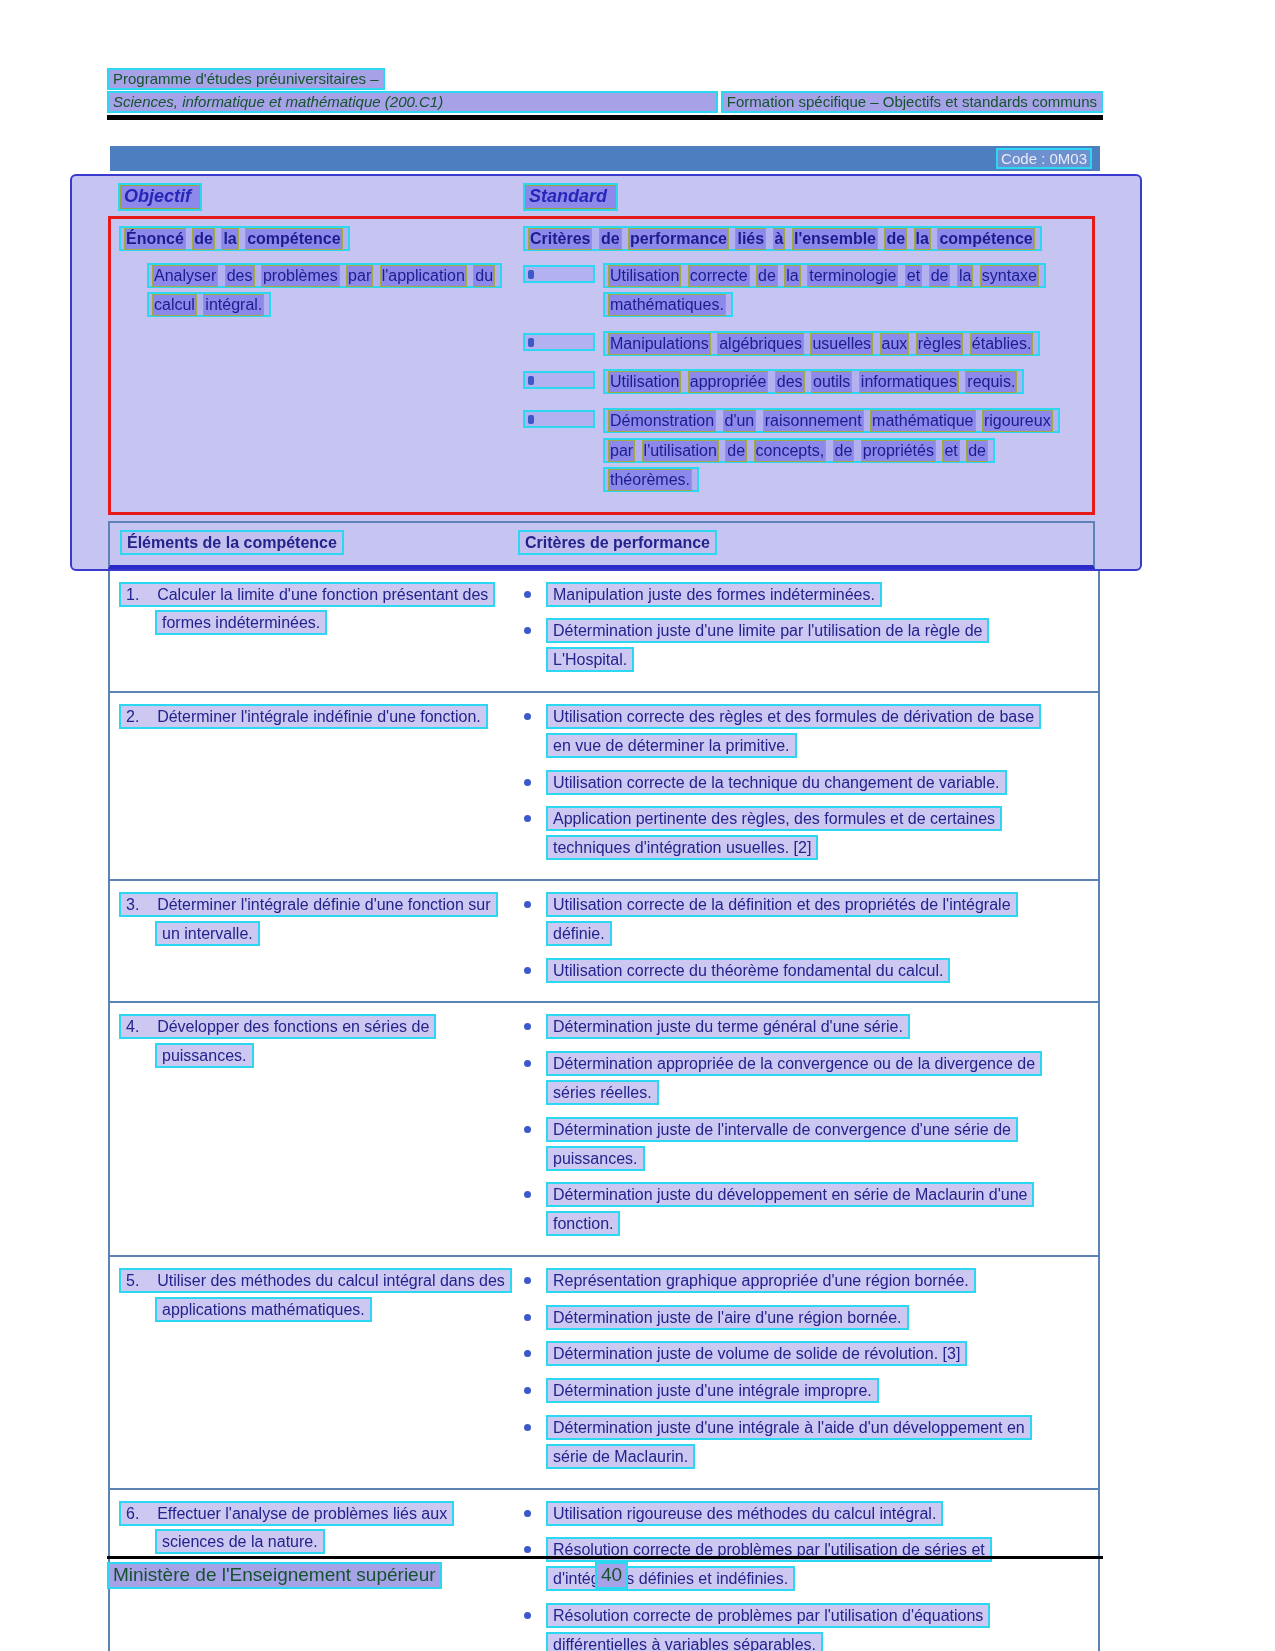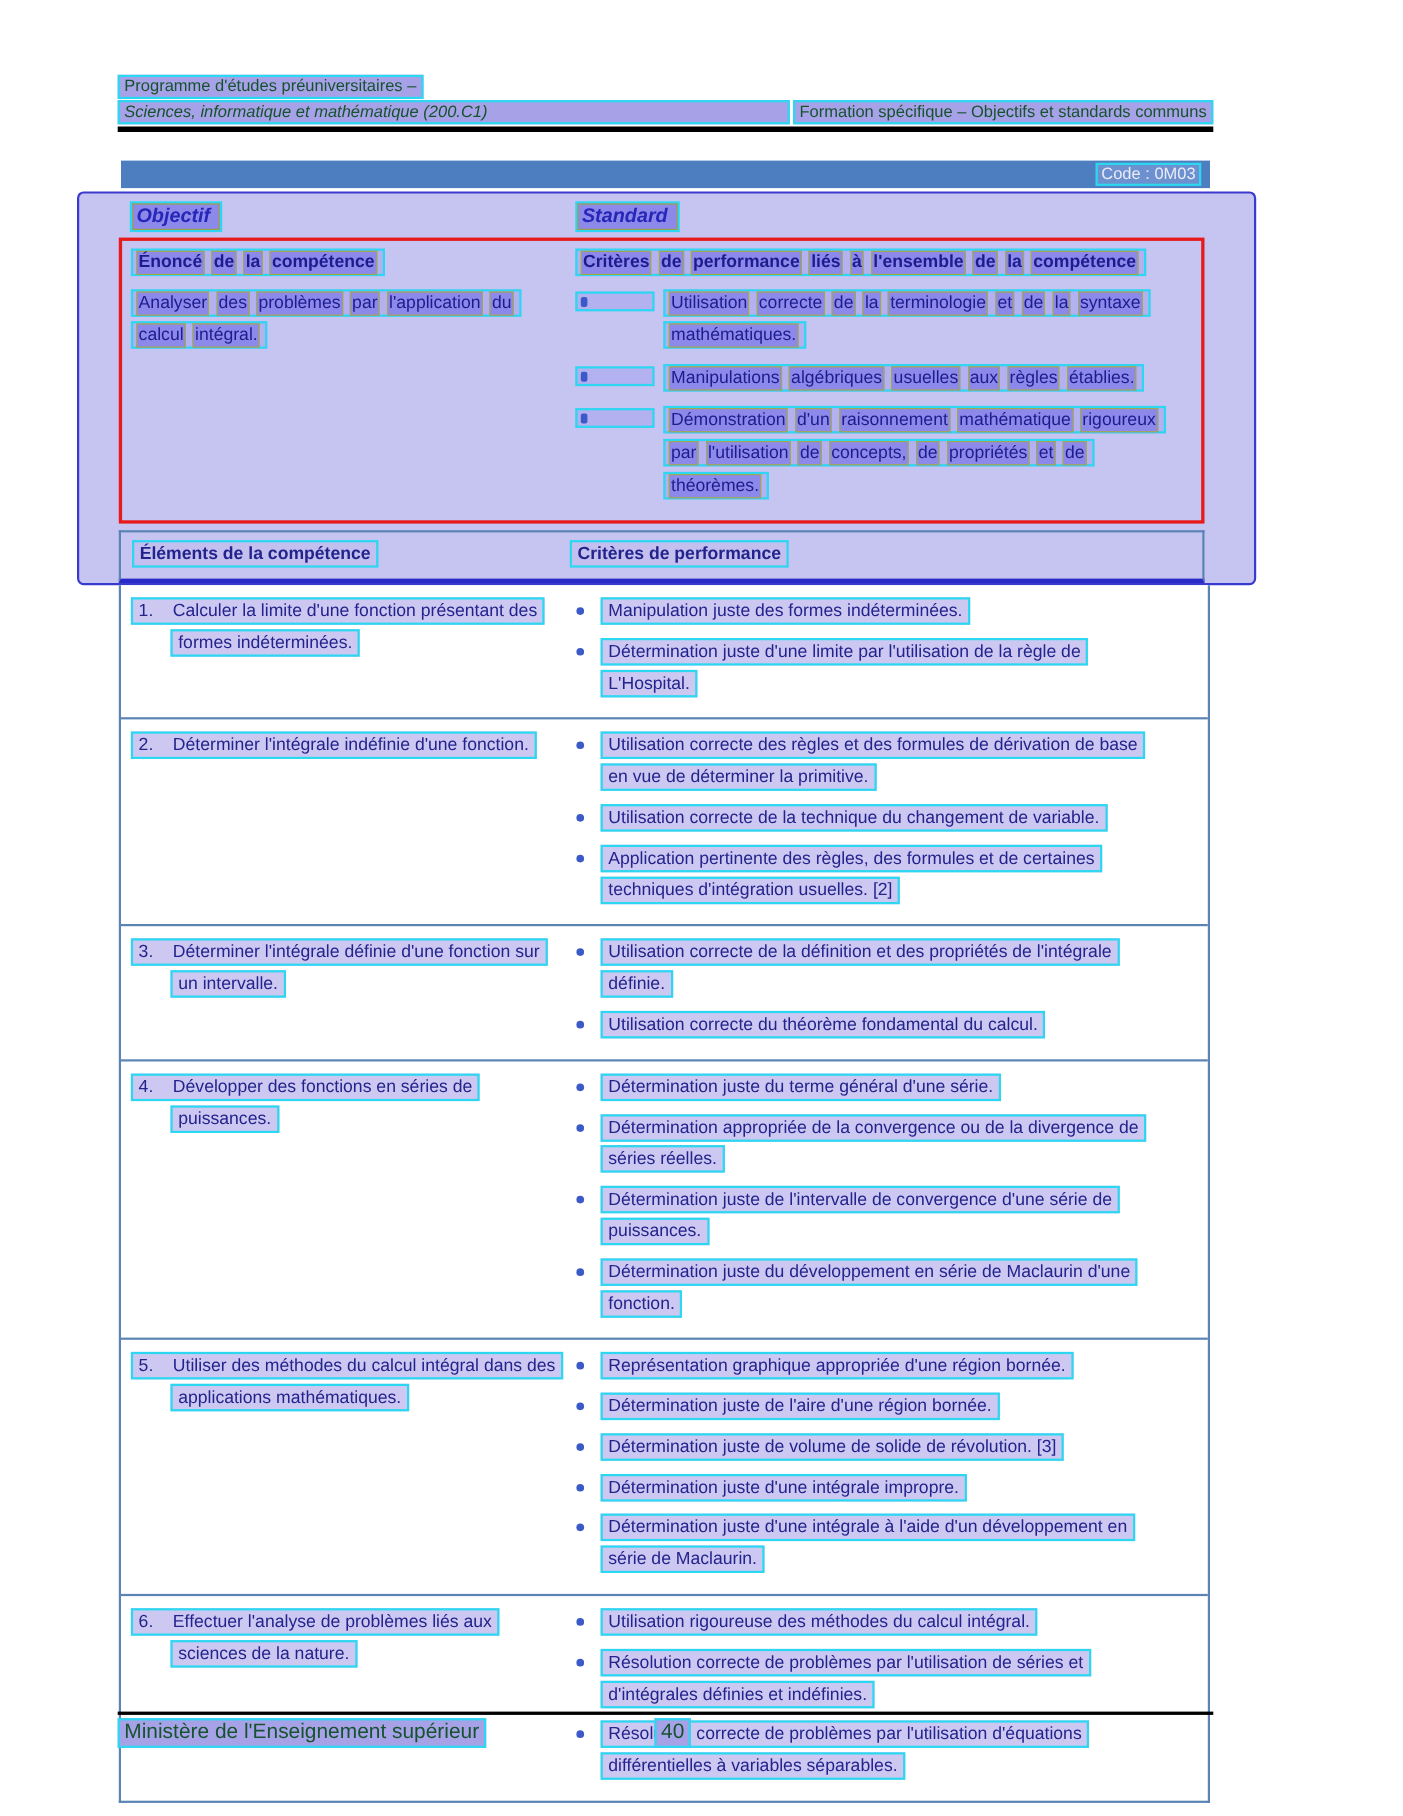--- a/index.html
+++ b/index.html
@@ -85,21 +85,21 @@
   }
   .wbox {
     display: inline-block;
     background: #8d89ea;
     border: 1px solid #a3aa45;
     color: #1c1c8e;
     padding: 0 1px;
     margin-right: 2px;
     line-height: 1.25;
   }
-  .stmt-wrap { max-width: 388px; }
+  .stmt-wrap { max-width: 388px; margin-left: 28px; }
   .ctw-top { max-width: 482px; }
   .crit-top { display: flex; margin-bottom: 9px; }
   .dot-top {
     flex: none;
     width: 72px; height: 18px;
     border: 2px solid #2bd7f1;
     background: rgba(140,136,235,0.32);
     margin: 4px 8px 0 0;
     position: relative;
   }
@@ -214,20 +214,26 @@
     </div>
   </div>
 
   <div class="crit-top">
     <span class="dot-top"></span>
     <div class="ctw-top">
       <span class="hl-top wordize"><span class="wbox">Manipulations</span> <span class="wbox">algébriques</span> <span class="wbox">usuelles</span> <span class="wbox">aux</span> <span class="wbox">règles</span> <span class="wbox">établies.</span> </span>
     </div>
   </div>
 
+  <div class="crit-top">
+    <span class="dot-top"></span>
+    <div class="ctw-top">
+      <span class="hl-top wordize"><span class="wbox">Utilisation</span> <span class="wbox">appropriée</span> <span class="wbox">des</span> <span class="wbox">outils</span> <span class="wbox">informatiques</span> <span class="wbox">requis.</span> </span>
+    </div>
+  </div>
 
   <div class="crit-top">
     <span class="dot-top"></span>
     <div class="ctw-top">
       <span class="hl-top wordize"><span class="wbox">Démonstration</span> <span class="wbox">d'un</span> <span class="wbox">raisonnement</span> <span class="wbox">mathématique</span> <span class="wbox">rigoureux</span> <span class="wbox">par</span> <span class="wbox">l'utilisation</span> <span class="wbox">de</span> <span class="wbox">concepts,</span> <span class="wbox">de</span> <span class="wbox">propriétés</span> <span class="wbox">et</span> <span class="wbox">de</span> <span class="wbox">théorèmes.</span> </span>
     </div>
   </div>
 </div>
       </div>
     </div>

